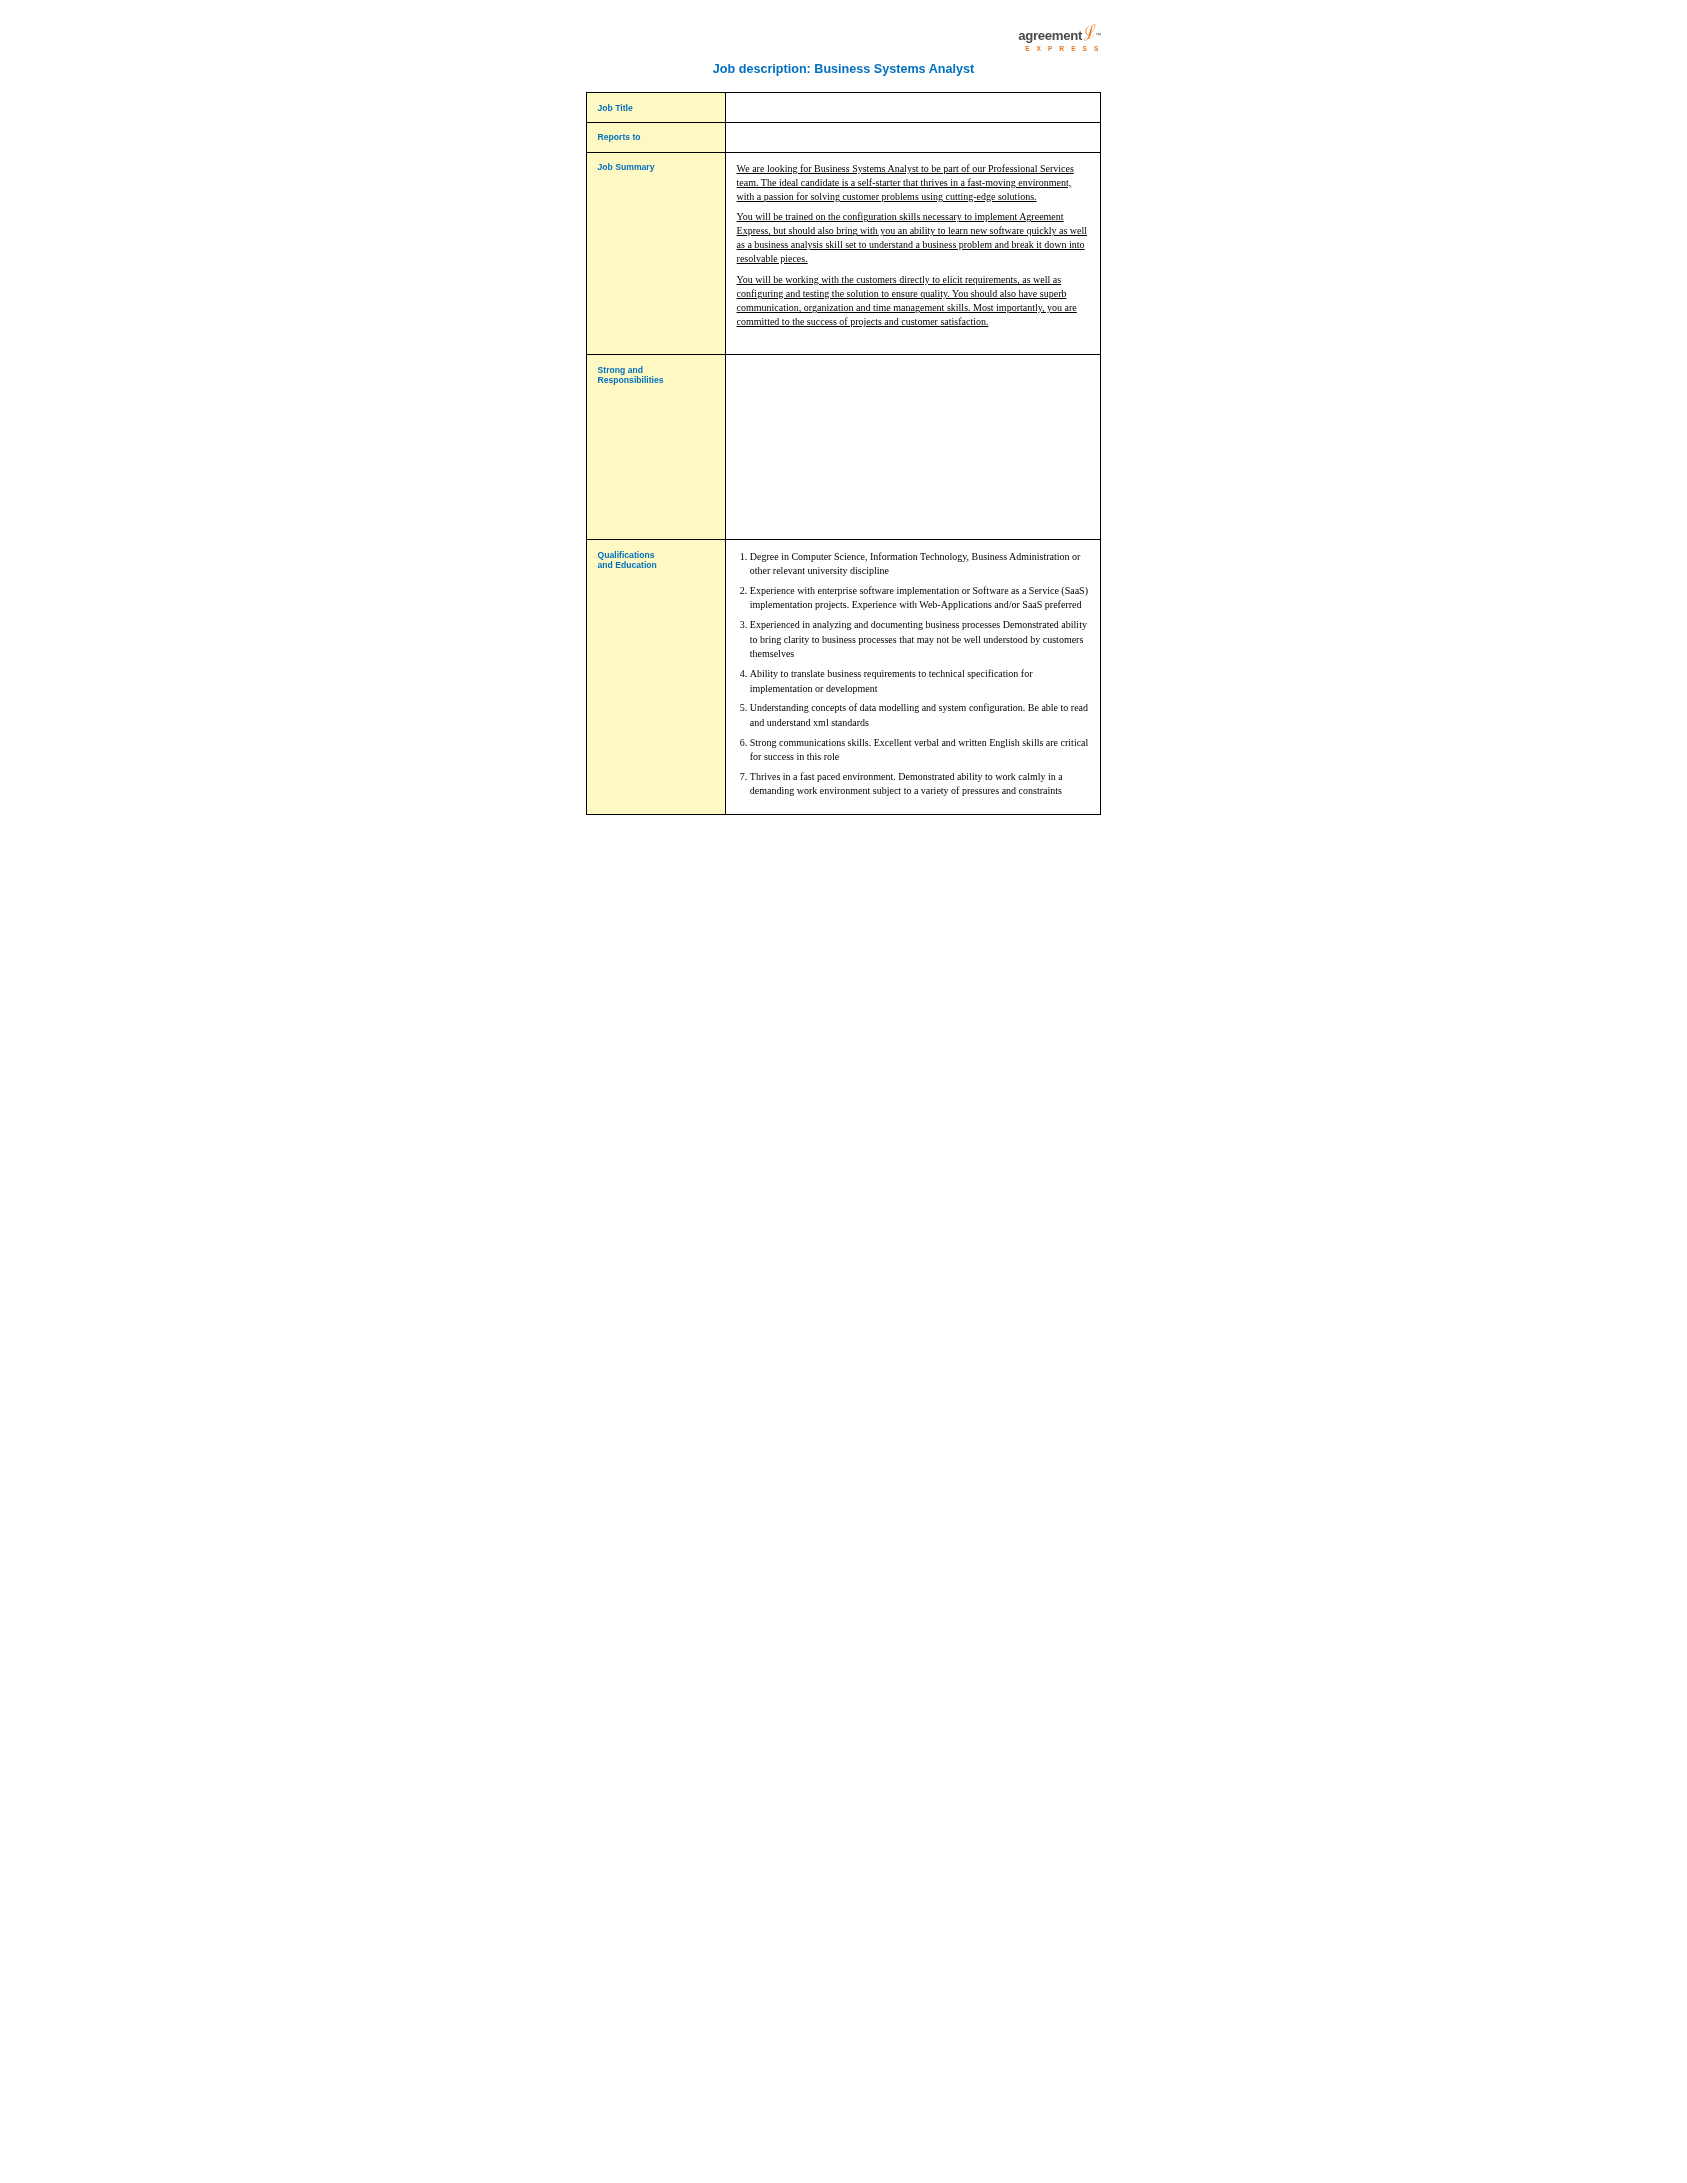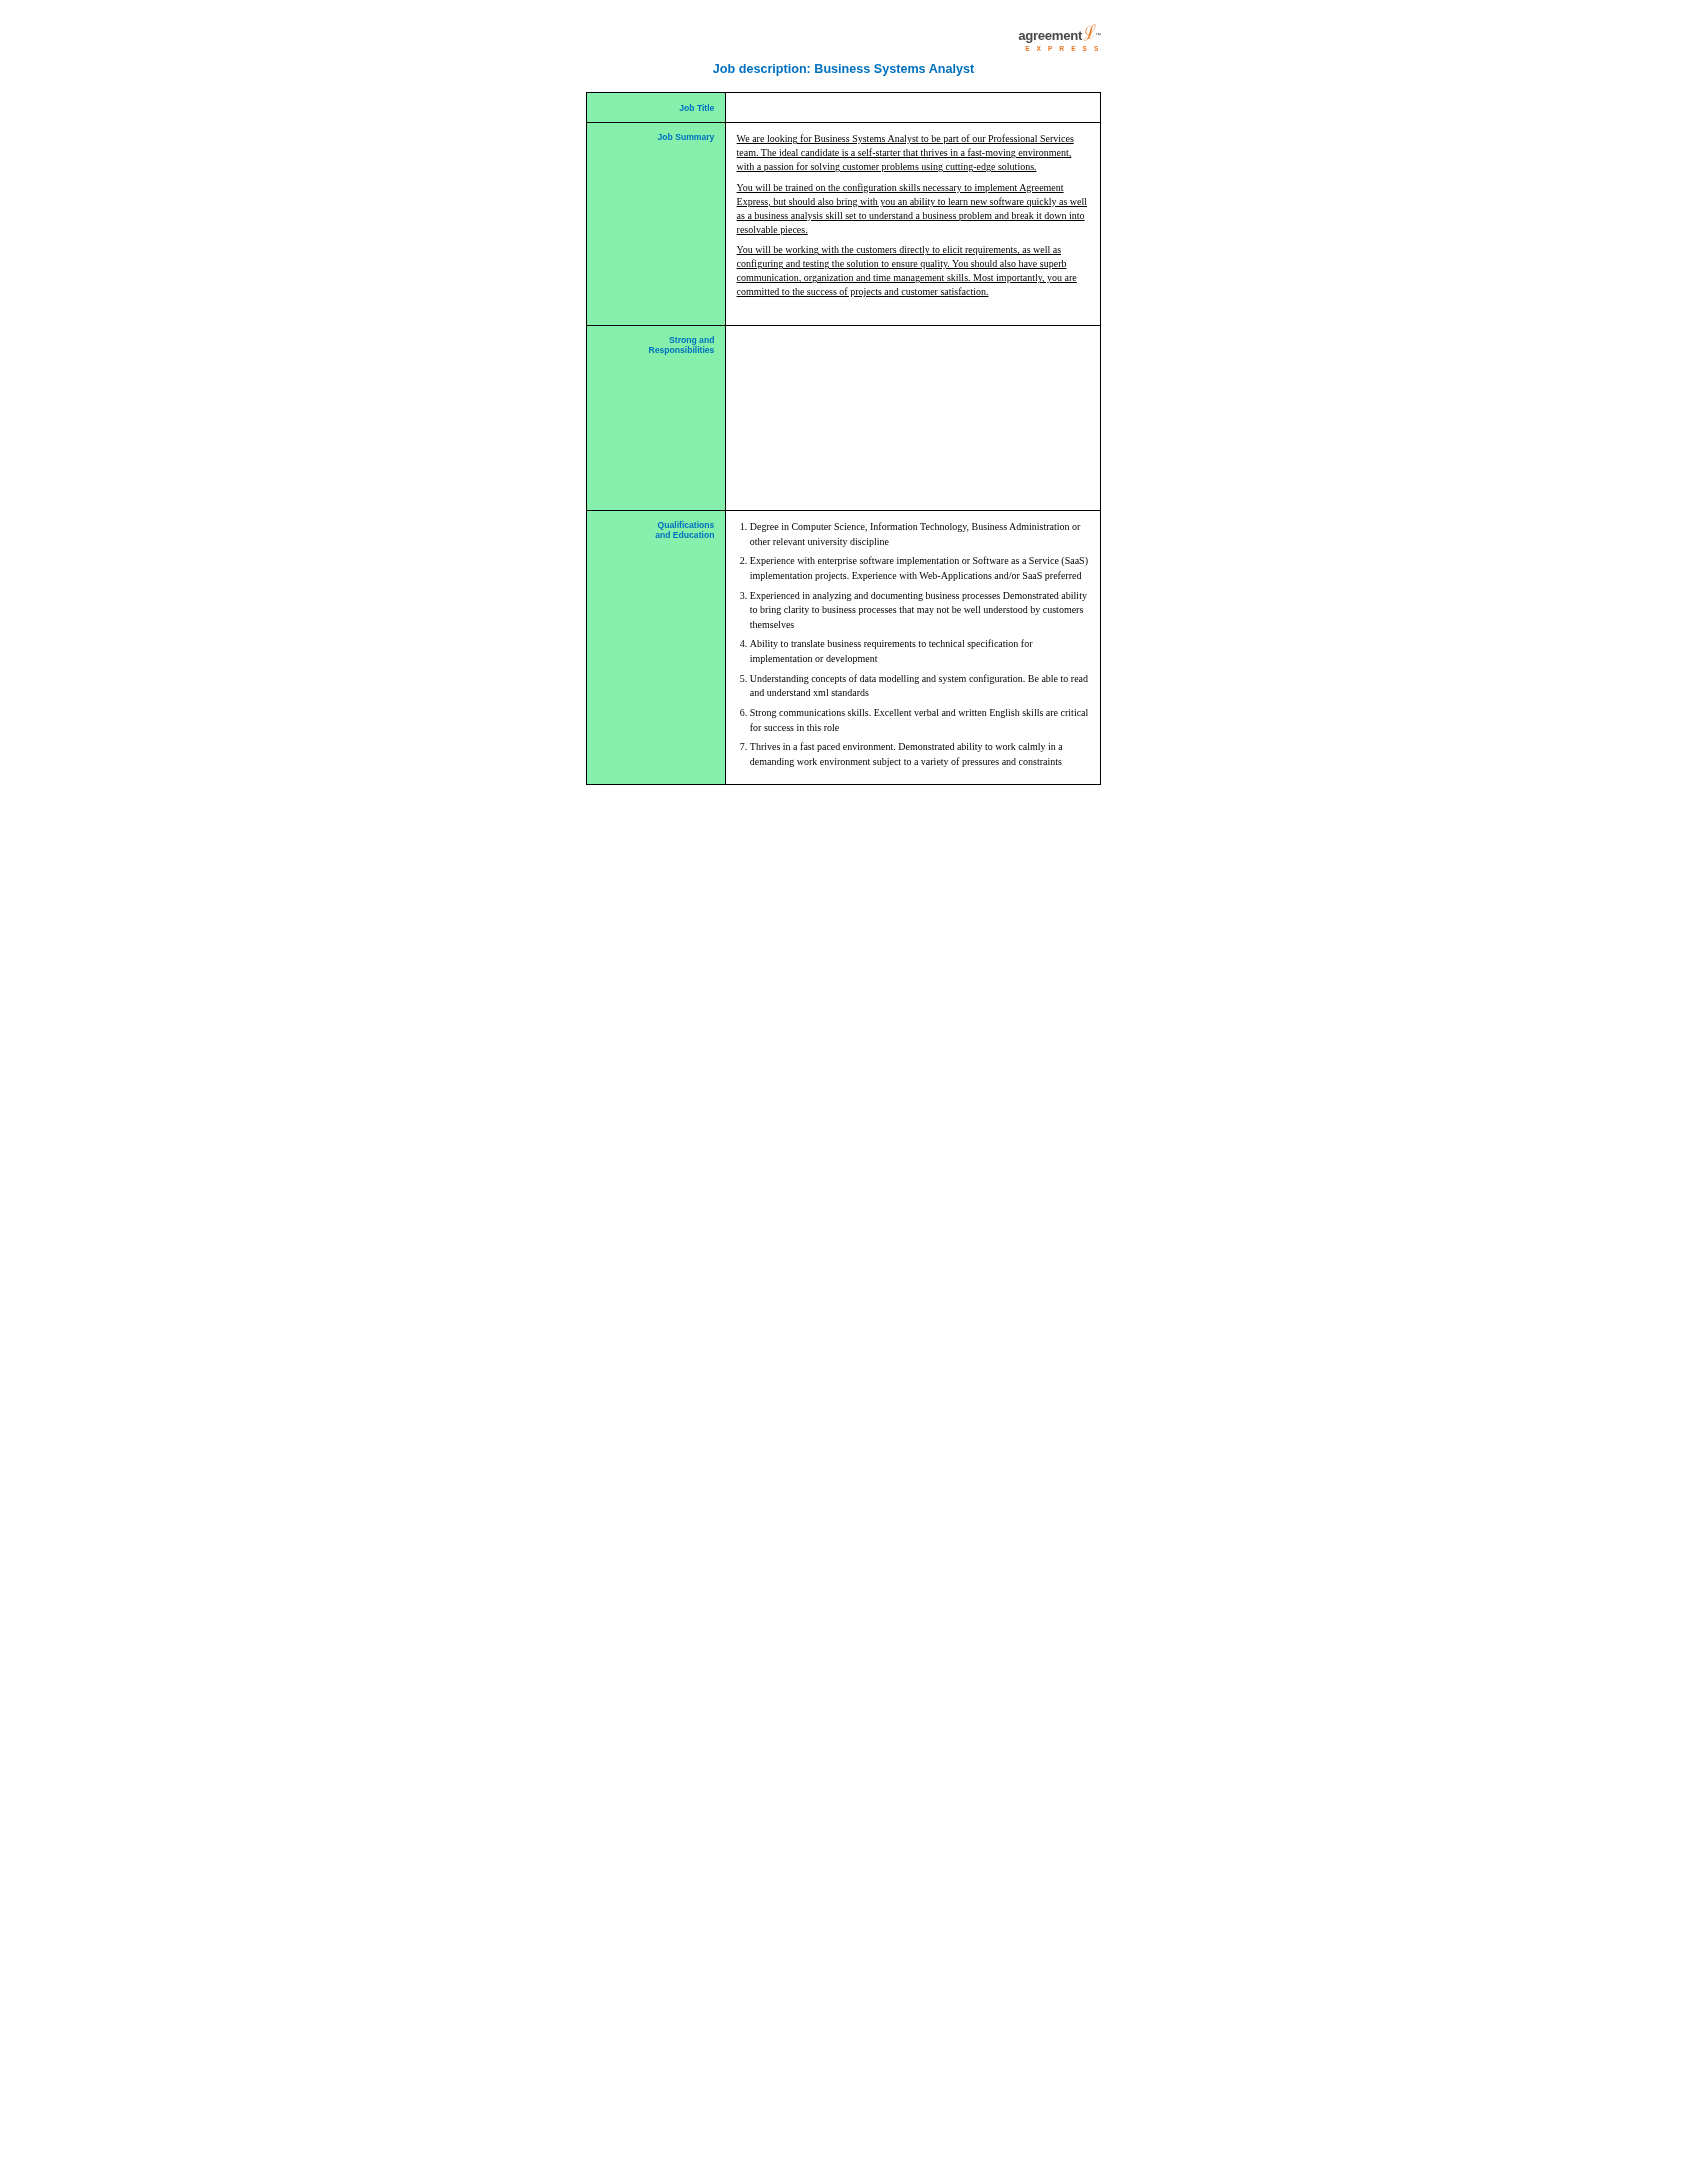--- a/index.html
+++ b/index.html
@@ -40,29 +40,28 @@
       border-bottom: 1px solid #000;
     }
 
     .main-table tr:last-child {
       border-bottom: none;
     }
 
     .label-cell {
       width: 139px;
       min-width: 139px;
-      background-color: #86efac;
+      background-color: #fef9c3;
       padding: 9.3px 10.6px;
       vertical-align: top;
       border-right: 1px solid #000;
       font-family: Arial, sans-serif;
       font-size: 8.6px;
       font-weight: bold;
       color: #0070c0;
-      text-align: right;
     }
 
     .content-cell {
       padding: 9.3px 10.6px;
       vertical-align: top;
       font-family: 'Times New Roman', Times, serif;
       font-size: 10px;
       line-height: 1.4;
     }
 
@@ -155,20 +154,24 @@
 </div>
 
 <table class="main-table">
 
   <tbody>
       <tr>
     <td class="label-cell">Job Title</td>
     <td class="content-cell"></td>
   </tr>
 
+  <tr>
+    <td class="label-cell">Reports to</td>
+    <td class="content-cell"></td>
+  </tr>
 
   <tr>
     <td class="label-cell">Job Summary</td>
     <td class="content-cell">
       <p>We are looking for Business Systems Analyst to be part of our Professional Services team.  The ideal candidate is a self-starter that thrives in a fast-moving environment, with a passion for solving customer problems using cutting-edge solutions.</p>
       <p>You will be trained on the configuration skills necessary to implement Agreement Express, but should also bring with you an ability to learn new software quickly as well as a business analysis skill set to understand a business problem and break it down into resolvable pieces.</p>
       <p>You will be working with the customers directly to elicit requirements, as well as configuring and testing the solution to ensure quality. You should also have superb communication, organization and time management skills. Most importantly, you are committed to the success of projects and customer satisfaction.</p>
     </td>
   </tr>
 

